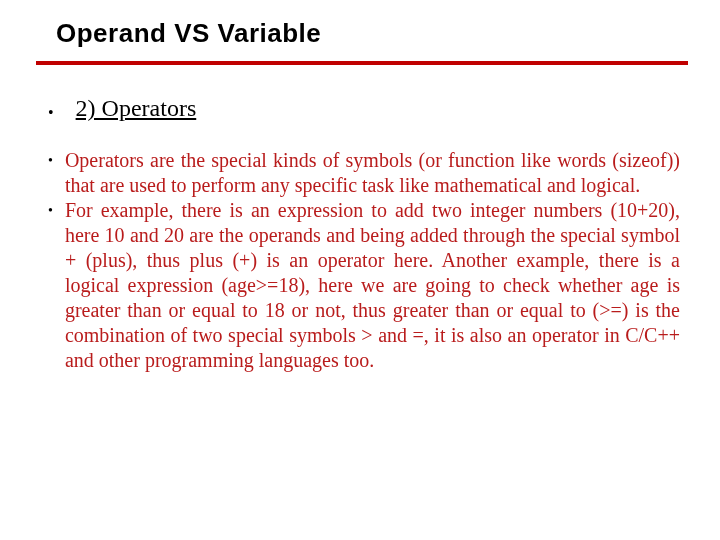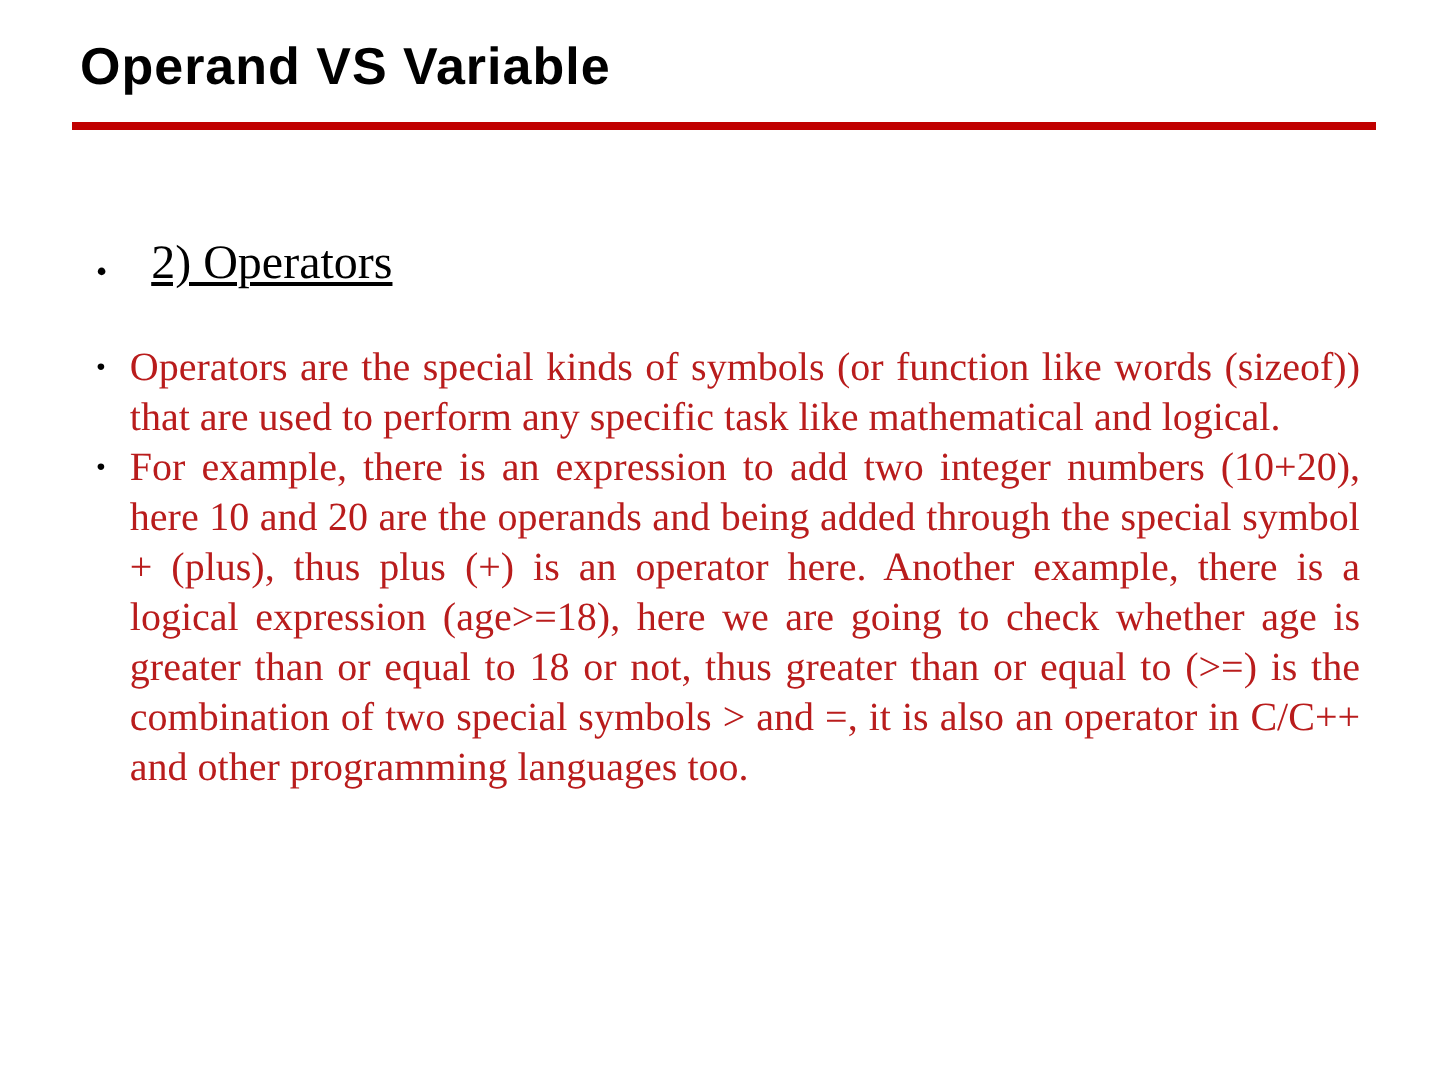--- a/index.html
+++ b/index.html
@@ -10,21 +10,21 @@
     padding: 18px 32px 20px 36px;
     position: relative;
   }
   .title {
     font-family: Arial, Helvetica, sans-serif;
     font-weight: 900;
     font-size: 26px;
     letter-spacing: 0.5px;
     color: #000;
     margin-bottom: 12px;
-    margin-left: 4px;
+    margin-left: 20px;
   }
   .rule {
     height: 4px;
     background: #c00000;
     width: 100%;
     margin-bottom: 30px;
   }
   .content {
     padding: 0 8px 0 2px;
   }
@@ -41,21 +41,20 @@
     margin-right: 22px;
     position: relative;
     top: 2px;
   }
   .heading-text {
     font-family: Georgia, 'Times New Roman', serif;
     font-size: 24px;
     text-decoration: underline;
     font-weight: 400;
     color: #000;
-    margin-top: 24px;
   }
   .body-list {
     list-style: none;
     padding-left: 10px;
   }
   .body-item {
     display: flex;
     align-items: flex-start;
     margin-bottom: 0px;
   }

